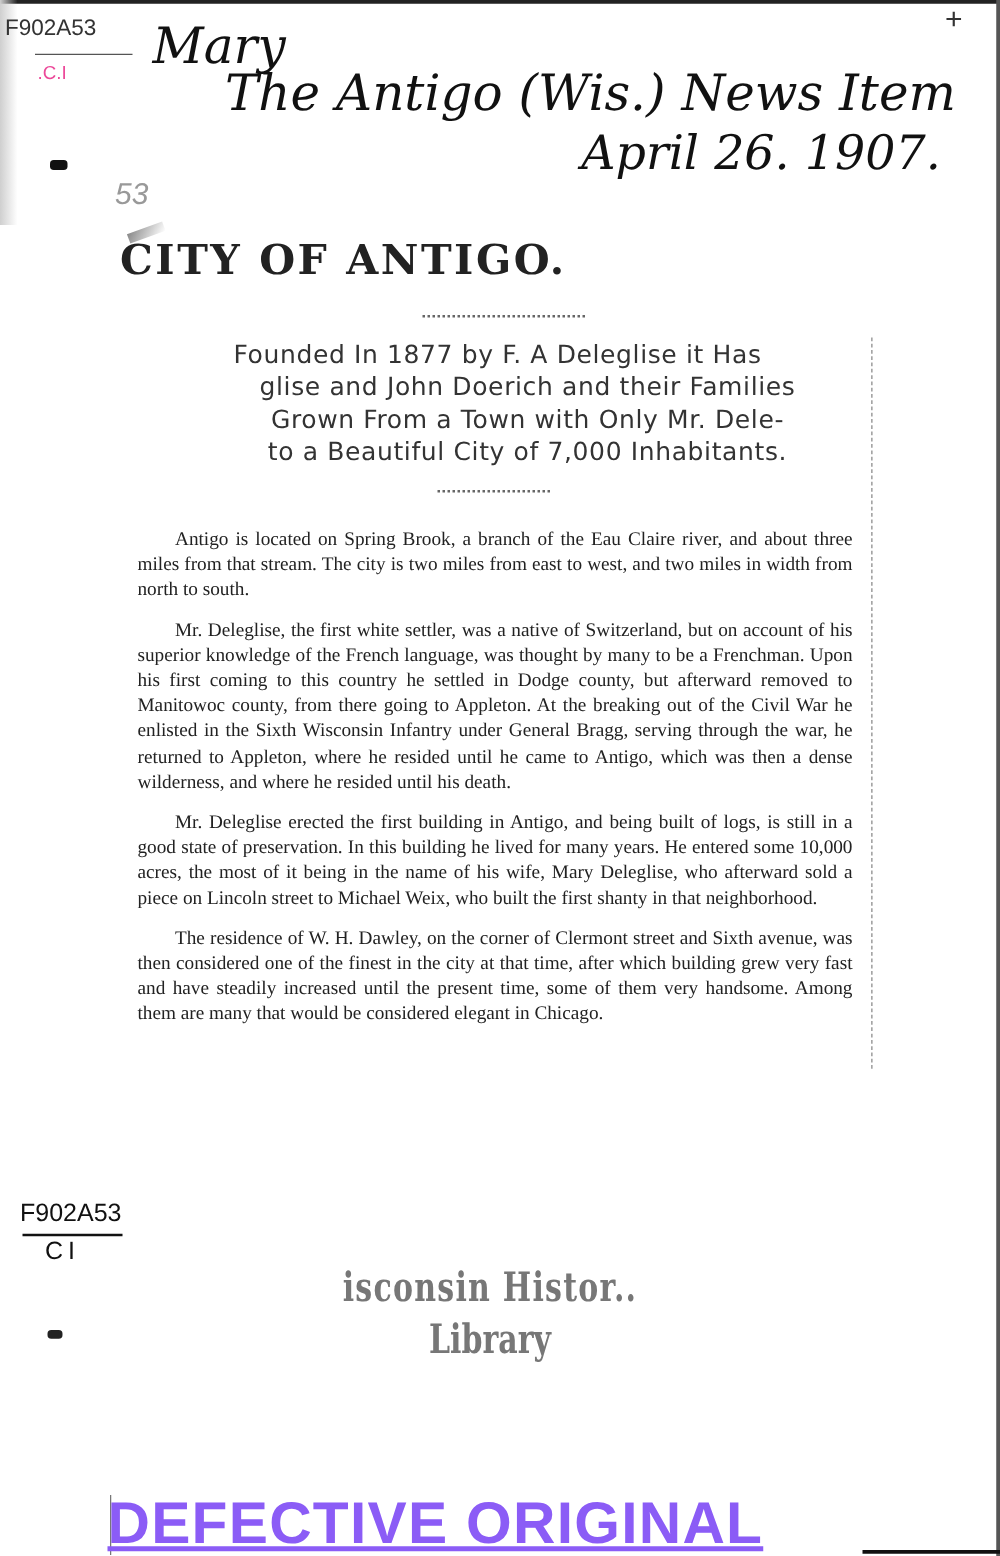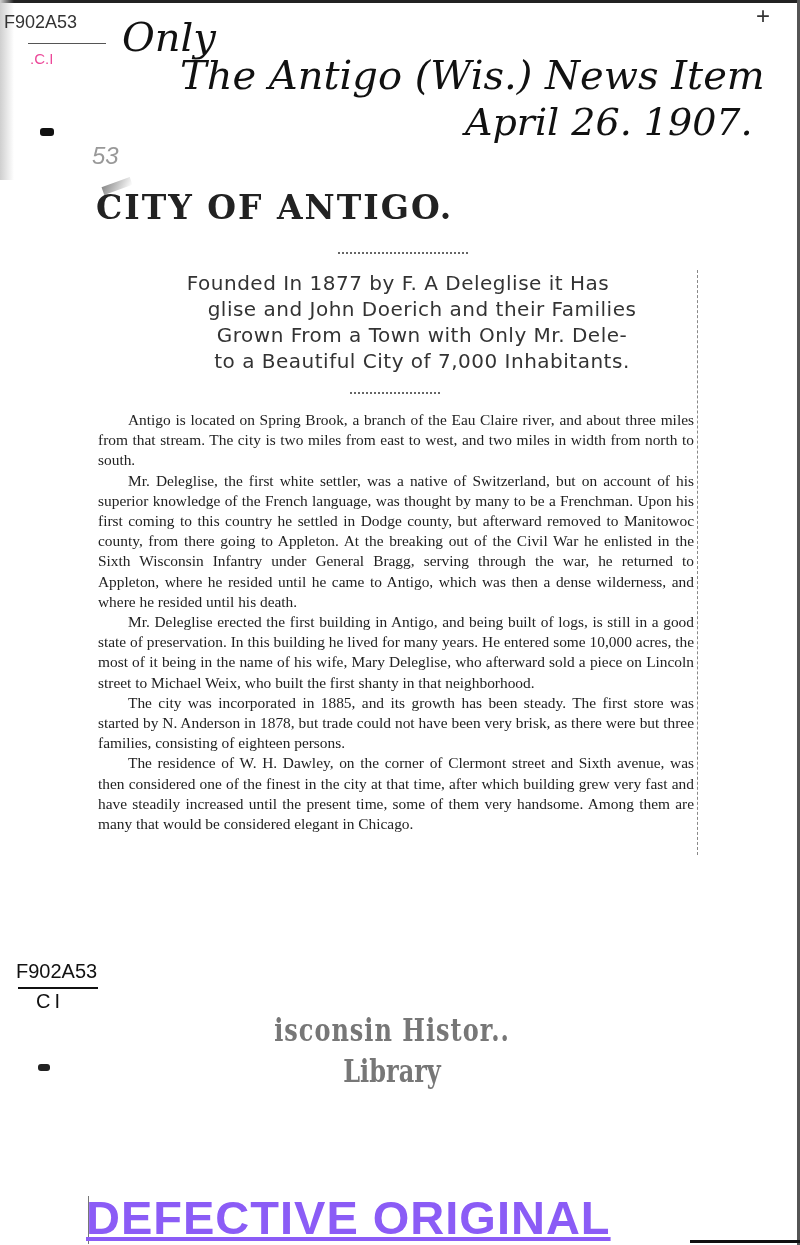--- a/index.html
+++ b/index.html
@@ -32,21 +32,21 @@
   .sq1 { left: 338px; top: 246px; width: 130px; }
   .sq2 { left: 350px; top: 386px; width: 90px; }
 
   .subhead { position: absolute; left: 98px; top: 270px; width: 600px;
     font-family: "DejaVu Sans", sans-serif; font-size: 20px; line-height: 26px; color: #333; letter-spacing: 0.5px; text-align: center; }
   .subhead div { white-space: nowrap; }
   .subhead .indent { padding-left: 48px; }
 
   .body-text { position: absolute; left: 98px; top: 410px; width: 596px;
     font-family: "Liberation Serif", serif; font-size: 15.4px; line-height: 20.2px; color: #222; text-align: justify; }
-  .body-text p { margin: 0; text-indent: 30px; }
+  .body-text p { margin: 12px; text-indent: 30px; }
 
   .callno-bottom { position: absolute; left: 16px; top: 960px; font-family: "Liberation Sans", sans-serif; font-size: 20px; color: #111; }
   .callno-bottom-line { position: absolute; left: 18px; top: 987px; width: 80px; border-top: 2px solid #111; }
   .callno-bottom-sub { position: absolute; left: 36px; top: 990px; font-family: "Liberation Sans", sans-serif; font-size: 20px; color: #111; letter-spacing: 4px; }
   .blot2 { position: absolute; left: 38px; top: 1064px; width: 12px; height: 7px; background: #222; border-radius: 3px; }
 
   .stamp { position: absolute; left: 262px; top: 1020px; width: 260px; text-align: center;
     font-family: "DejaVu Serif", serif; font-weight: bold; color: #777; transform: scaleY(1.35); }
   .stamp-line1 { font-size: 24px; letter-spacing: 1px; }
   .stamp-line2 { font-size: 24px; margin-top: 2px; }
@@ -63,21 +63,21 @@
 <div class="rightbar"></div>
 <div class="leftshade"></div>
 
 <div class="callno-top">F902A53</div>
 <div class="callno-top-line"></div>
 <div class="callno-top-sub">.C.I</div>
 <div class="pagenum">53</div>
 <div class="blot"></div>
 <div class="plus">+</div>
 
-<div class="hand hand-from">Only</div>
+<div class="hand hand-from">Mary</div>
 <div class="hand hand-source">The Antigo (Wis.) News Item</div>
 <div class="hand hand-date">April 26. 1907.</div>
 
 <div class="clip-mark"></div>
 <div class="clip-border-right"></div>
 
 <div class="headline">CITY OF ANTIGO.</div>
 <div class="squiggle sq1"></div>
 
 <div class="subhead">
@@ -85,21 +85,20 @@
   <div class="indent">glise and John Doerich and their Families</div>
   <div class="indent">Grown From a Town with Only Mr. Dele-</div>
   <div class="indent">to a Beautiful City of 7,000 Inhabitants.</div>
 </div>
 <div class="squiggle sq2"></div>
 
 <div class="body-text">
   <p>Antigo is located on Spring Brook, a branch of the Eau Claire river, and about three miles from that stream. The city is two miles from east to west, and two miles in width from north to south.</p>
   <p>Mr. Deleglise, the first white settler, was a native of Switzerland, but on account of his superior knowledge of the French language, was thought by many to be a Frenchman. Upon his first coming to this country he settled in Dodge county, but afterward removed to Manitowoc county, from there going to Appleton. At the breaking out of the Civil War he enlisted in the Sixth Wisconsin Infantry under General Bragg, serving through the war, he returned to Appleton, where he resided until he came to Antigo, which was then a dense wilderness, and where he resided until his death.</p>
   <p>Mr. Deleglise erected the first building in Antigo, and being built of logs, is still in a good state of preservation. In this building he lived for many years. He entered some 10,000 acres, the most of it being in the name of his wife, Mary Deleglise, who afterward sold a piece on Lincoln street to Michael Weix, who built the first shanty in that neighborhood.</p>
-  <p>The city was incorporated in 1885, and its growth has been steady. The first store was started by N. Anderson in 1878, but trade could not have been very brisk, as there were but three families, consisting of eighteen persons.</p>
   <p>The residence of W. H. Dawley, on the corner of Clermont street and Sixth avenue, was then considered one of the finest in the city at that time, after which building grew very fast and have steadily increased until the present time, some of them very handsome. Among them are many that would be considered elegant in Chicago.</p>
 </div>
 
 <div class="callno-bottom">F902A53</div>
 <div class="callno-bottom-line"></div>
 <div class="callno-bottom-sub">CI</div>
 <div class="blot2"></div>
 
 <div class="stamp">
   <div class="stamp-line1">isconsin  Histor..</div>

